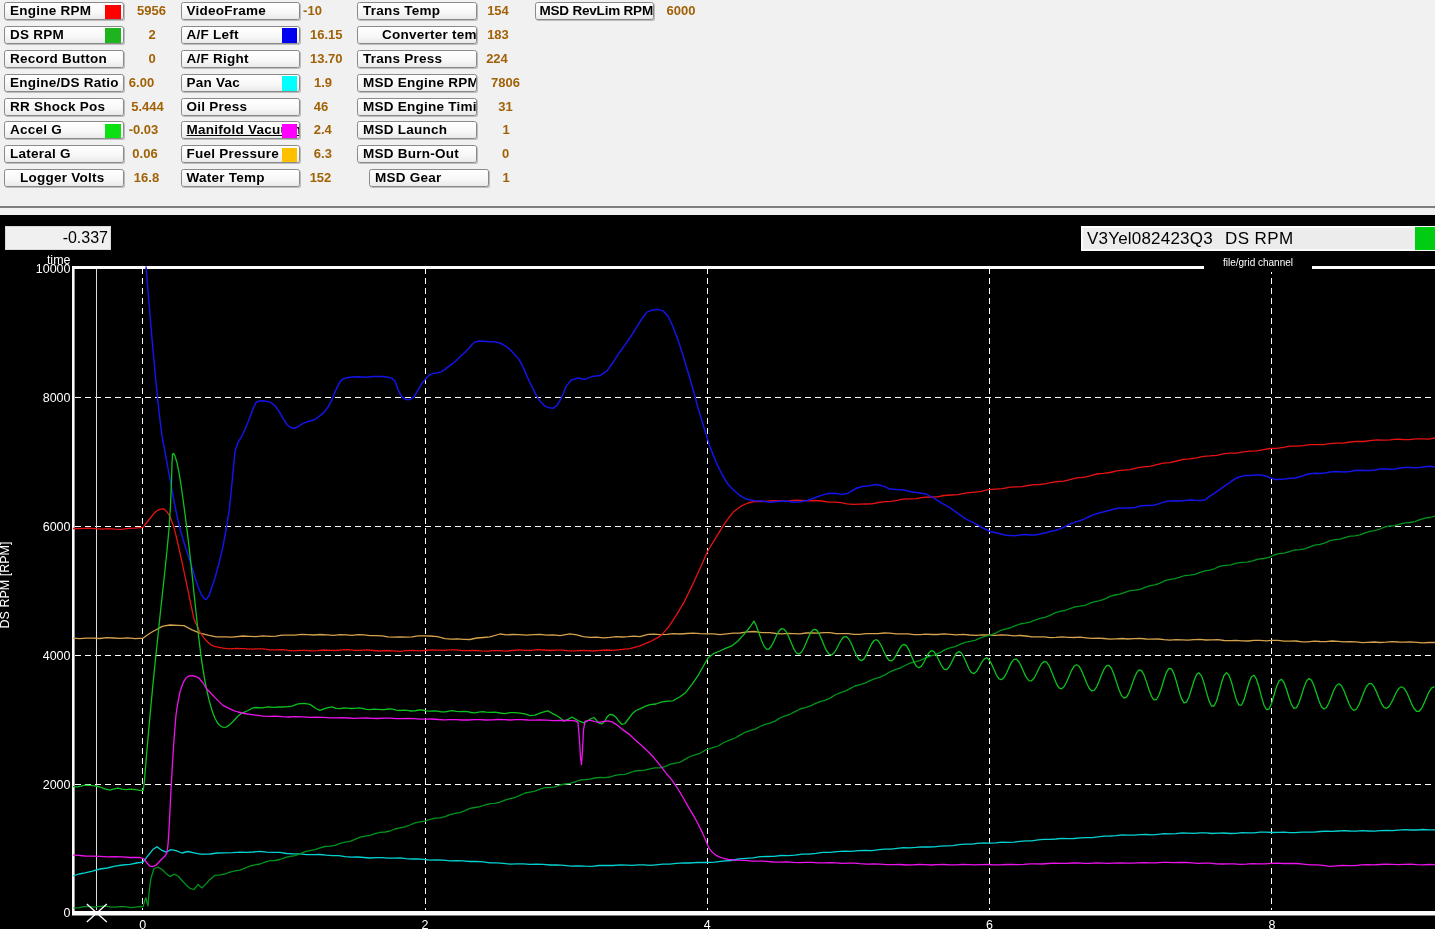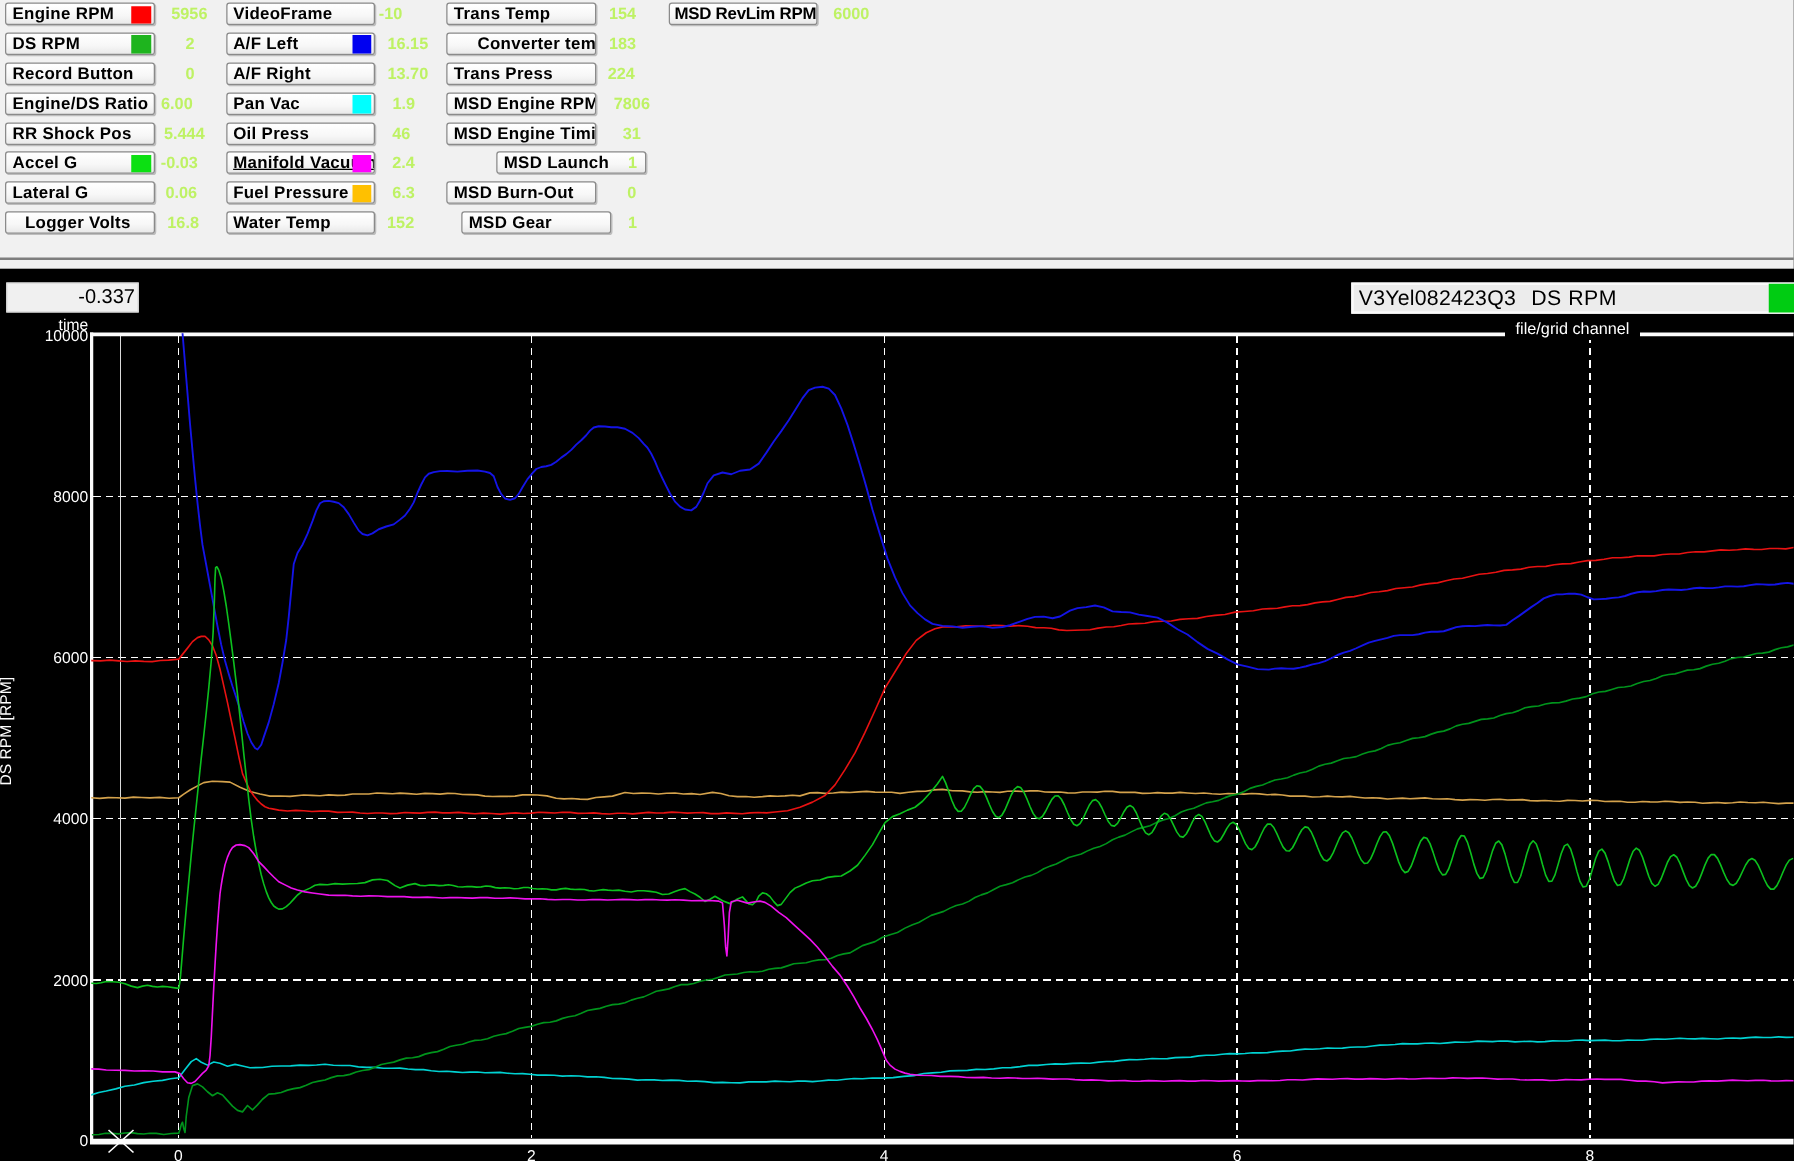--- a/index.html
+++ b/index.html
@@ -1,26 +1,26 @@
 <!DOCTYPE html>
 <html><head><meta charset="utf-8">
 <style>
 html,body{margin:0;padding:0;background:#000;width:1435px;height:929px;overflow:hidden}
 #app{position:absolute;left:0;top:0;width:1435px;height:929px;font-family:"Liberation Sans",sans-serif}
 #panel{position:absolute;left:0;top:0;width:1435px;height:206px;background:#f1f1f1;border-bottom:2px solid #7e7e7e}
 #panel2{position:absolute;left:0;top:208px;width:1435px;height:7px;background:#f1f1f1}
 .ch{position:absolute;width:119.5px;height:18px;box-sizing:border-box;background:linear-gradient(180deg,#ffffff 0%,#f7f7f7 60%,#e9e9e9 100%);border:1px solid #8a8a8a;border-radius:2.5px;box-shadow:1px 1px 0 #bdbdbd;font-weight:bold;font-size:13.5px;letter-spacing:0.25px;line-height:16.5px;color:#000;padding-left:5px;overflow:hidden;white-space:nowrap}
 .sw{position:absolute;top:1.5px;right:2px;width:15.5px;height:14.5px}
-.val{position:absolute;width:90px;text-align:center;font-weight:bold;font-size:13px;line-height:18.6px;color:#bef264}
+.val{position:absolute;width:90px;text-align:center;font-weight:bold;font-size:13px;line-height:18.6px;color:#a16207}
 #cursorbox{position:absolute;left:5px;top:226px;width:106px;height:24px;background:#f0f0f0;border:1px solid #d9d9d9;box-sizing:border-box;font-size:16px;line-height:22px;text-align:right;padding-right:2px;color:#000;z-index:6}
 #filebox{position:absolute;left:1081px;top:225.5px;width:360px;height:25.5px;background:#ececec;border:2px solid #fafafa;box-sizing:border-box;z-index:6}
 #filebox .fn{position:absolute;left:4px;top:1px;font-size:17px;color:#000;letter-spacing:0.2px}
 #filebox .cn{position:absolute;left:142px;top:1px;font-size:17px;color:#000;letter-spacing:0.4px}
 #filebox .fsw{position:absolute;left:332px;top:-0.5px;width:26px;height:22.5px;background:#00cc12}
-#fglabel{position:absolute;left:1204px;top:253.5px;width:108px;height:18px;background:#000;color:#fff;font-size:13px;line-height:18px;text-align:center;z-index:5}
+#fglabel{position:absolute;left:1204px;top:253.5px;width:108px;height:18px;background:#000;color:#fff;font-size:10px;line-height:18px;text-align:center;z-index:5}
 .ax{font-family:"Liberation Sans",sans-serif;font-size:12.5px;fill:#ffffff}
 </style></head>
 <body>
 <div id="app">
 <div id="panel"></div>
 <div id="panel2"></div>
 <div class="ch" style="left:4px;top:2.0px;">Engine RPM<i class="sw" style="background:#ff0000"></i></div>
 <div class="val" style="left:106.5px;top:2.0px">5956</div>
 <div class="ch" style="left:4px;top:25.9px;">DS RPM<i class="sw" style="background:#1eb41e"></i></div>
 <div class="val" style="left:107.0px;top:25.9px">2</div>
@@ -55,21 +55,21 @@
 <div class="ch" style="left:357px;top:2.0px;">Trans Temp</div>
 <div class="val" style="left:453.0px;top:2.0px">154</div>
 <div class="ch" style="left:357px;top:25.9px;padding-left:24px;">Converter temp</div>
 <div class="val" style="left:453.0px;top:25.9px">183</div>
 <div class="ch" style="left:357px;top:49.8px;">Trans Press</div>
 <div class="val" style="left:452.0px;top:49.8px">224</div>
 <div class="ch" style="left:357px;top:73.6px;">MSD Engine RPM</div>
 <div class="val" style="left:460.5px;top:73.6px">7806</div>
 <div class="ch" style="left:357px;top:97.5px;">MSD Engine Timing</div>
 <div class="val" style="left:460.5px;top:97.5px">31</div>
-<div class="ch" style="left:357px;top:121.4px;margin-left:40px;">MSD Launch</div>
+<div class="ch" style="left:357px;top:121.4px;">MSD Launch</div>
 <div class="val" style="left:461.0px;top:121.4px">1</div>
 <div class="ch" style="left:357px;top:145.3px;">MSD Burn-Out</div>
 <div class="val" style="left:460.5px;top:145.3px">0</div>
 <div class="ch" style="left:357px;top:169.2px;margin-left:12px;">MSD Gear</div>
 <div class="val" style="left:461.0px;top:169.2px">1</div>
 <div class="ch" style="left:534.5px;top:2.0px;padding-left:4px;letter-spacing:-0.2px;">MSD RevLim RPM</div>
 <div class="val" style="left:636.0px;top:2.0px">6000</div>
 <div id="cursorbox">-0.337</div>
 <div id="filebox">
       <span class="fn">V3Yel082423Q3</span>

